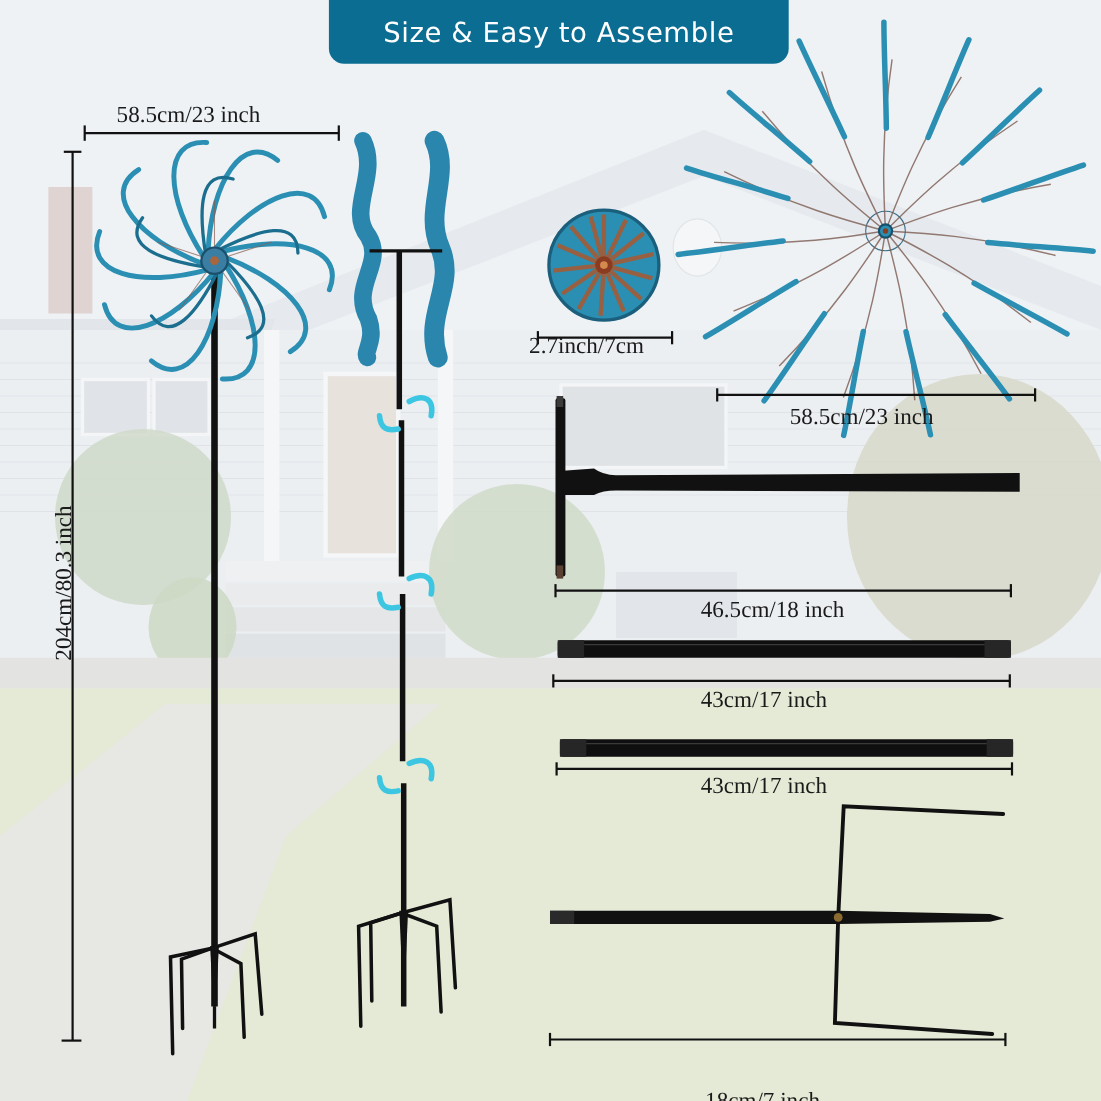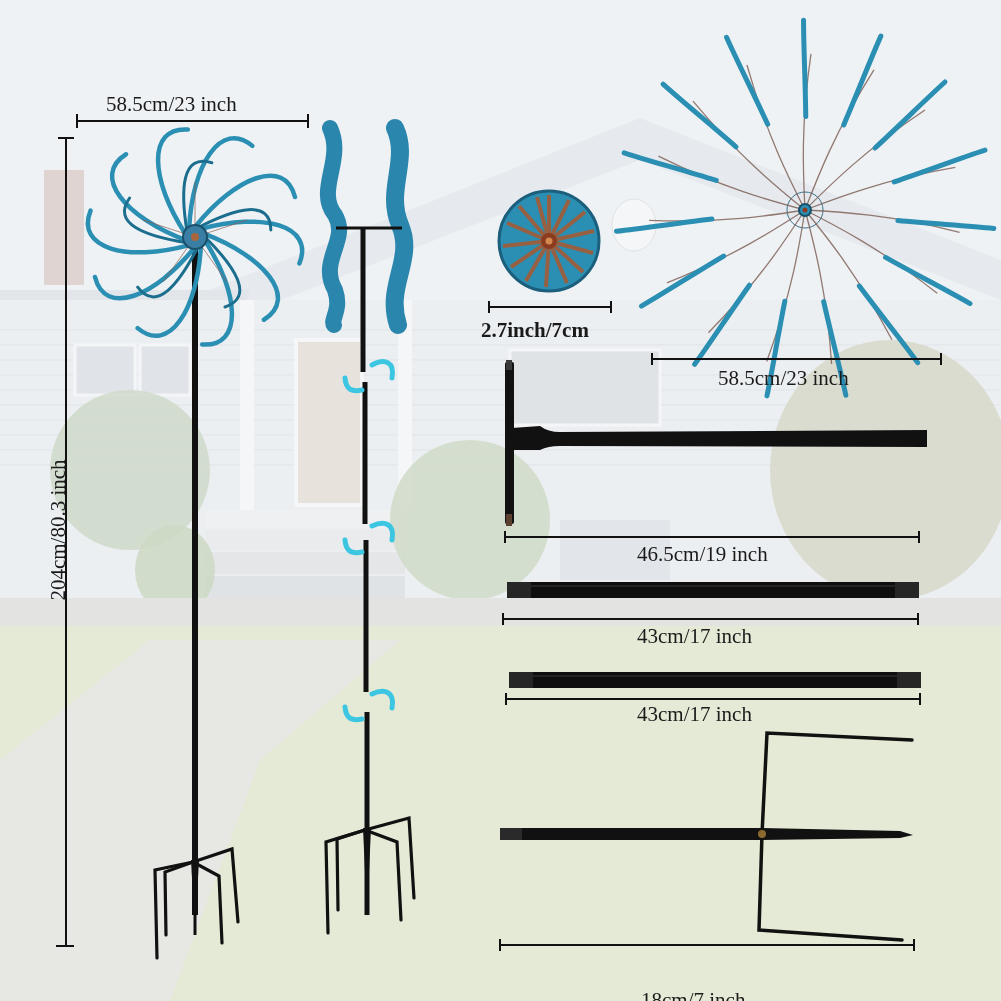--- a/index.html
+++ b/index.html
@@ -266,23 +266,26 @@
       <line x1="506" y1="699" x2="920" y2="699"></line>
       <line x1="506" y1="693" x2="506" y2="705"></line>
         <line x1="920" y1="693" x2="920" y2="705"></line>
 
       <line x1="500" y1="945" x2="914" y2="945"></line>
       <line x1="500" y1="939" x2="500" y2="951"></line>
         <line x1="914" y1="939" x2="914" y2="951"></line>
     </g>
   </svg>
 
+  <div class="banner">
+    <span>Size &amp; Easy to Assemble</span>
+  </div>
 
   <div class="dim-label" style="left:106px; top:92px;">58.5cm/23 inch</div>
   <div class="dim-label dim-vert">204cm/80.3 inch</div>
-  <div class="dim-label" style="left:481px; top:318px;font-weight:bold;">2.7inch/7cm</div>
+  <div class="dim-label" style="left:481px; top:302px;">2.7inch/7cm</div>
   <div class="dim-label" style="left:718px; top:366px;">58.5cm/23 inch</div>
-  <div class="dim-label" style="left:637px; top:542px;">46.5cm/19 inch</div>
+  <div class="dim-label" style="left:637px; top:542px;">46.5cm/18 inch</div>
   <div class="dim-label" style="left:637px; top:624px;">43cm/17 inch</div>
   <div class="dim-label" style="left:637px; top:702px;">43cm/17 inch</div>
   <div class="dim-label" style="left:641px; top:954px;margin-top:34px;">18cm/7 inch</div>
 
 </div>
 
 </body></html>

